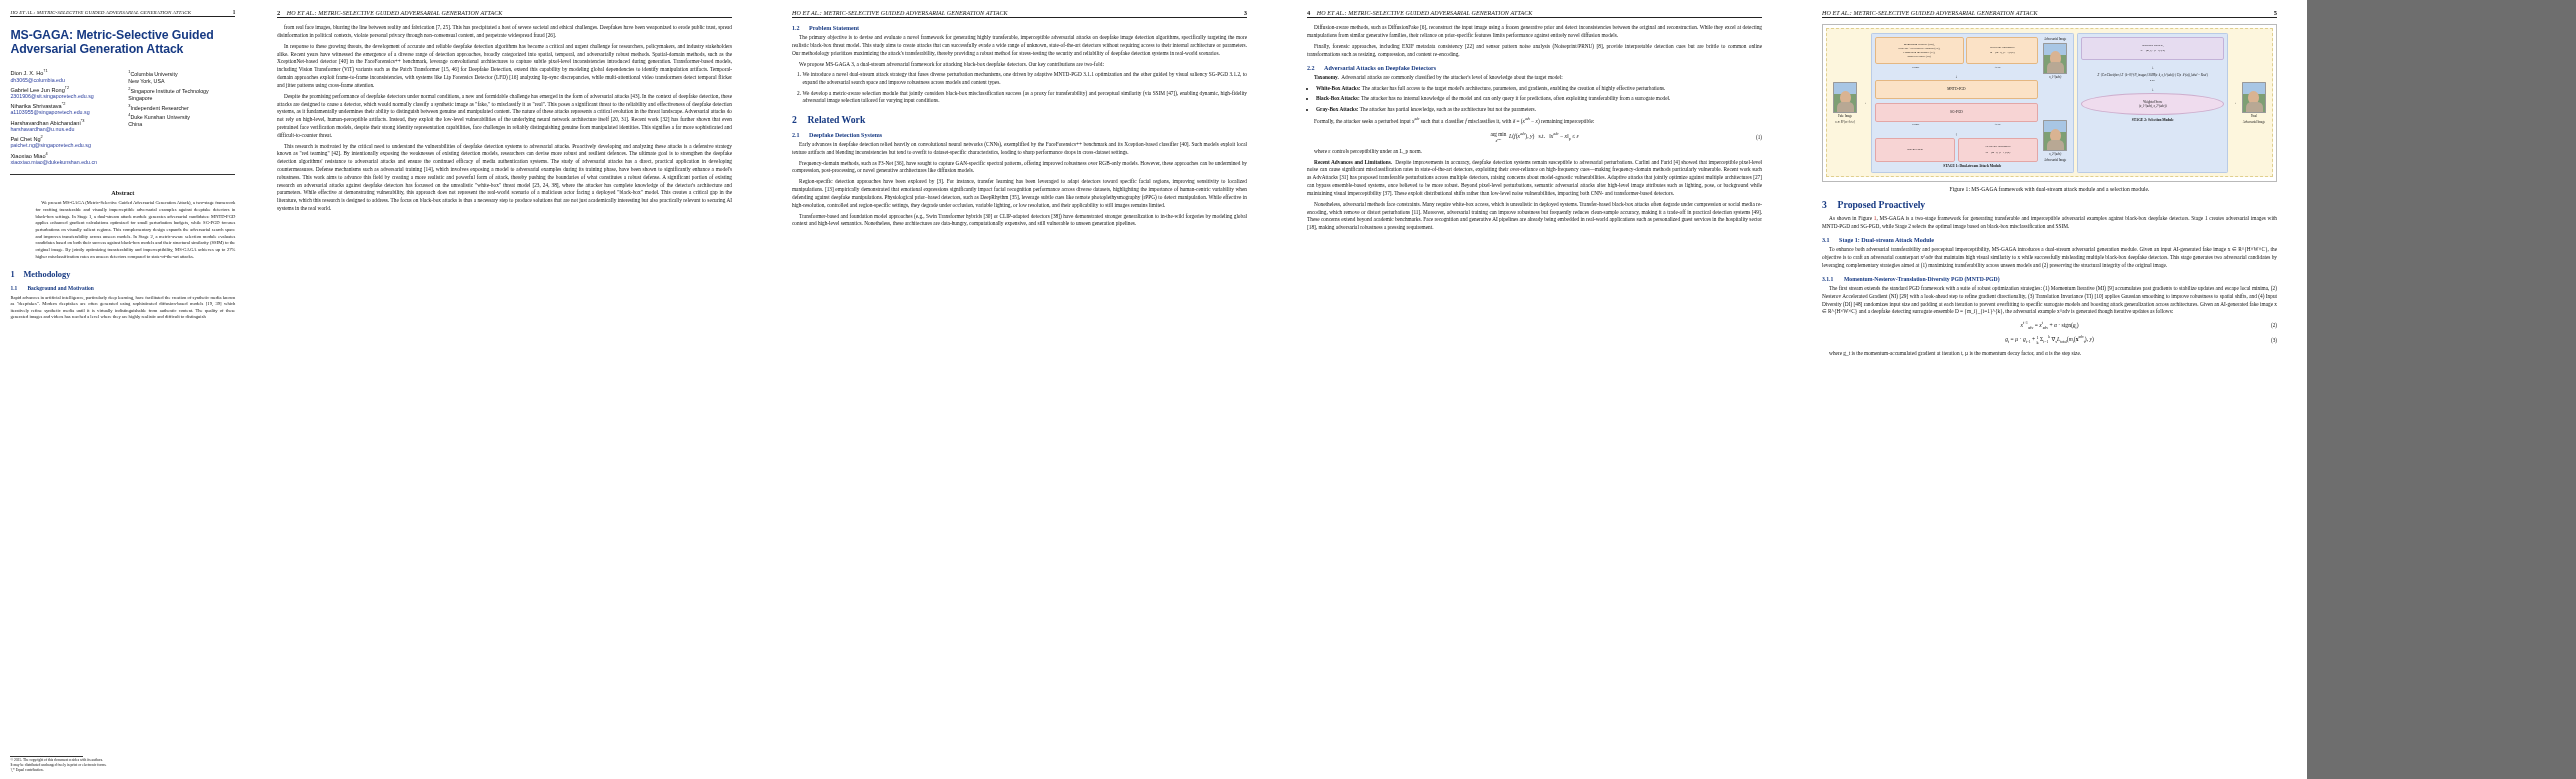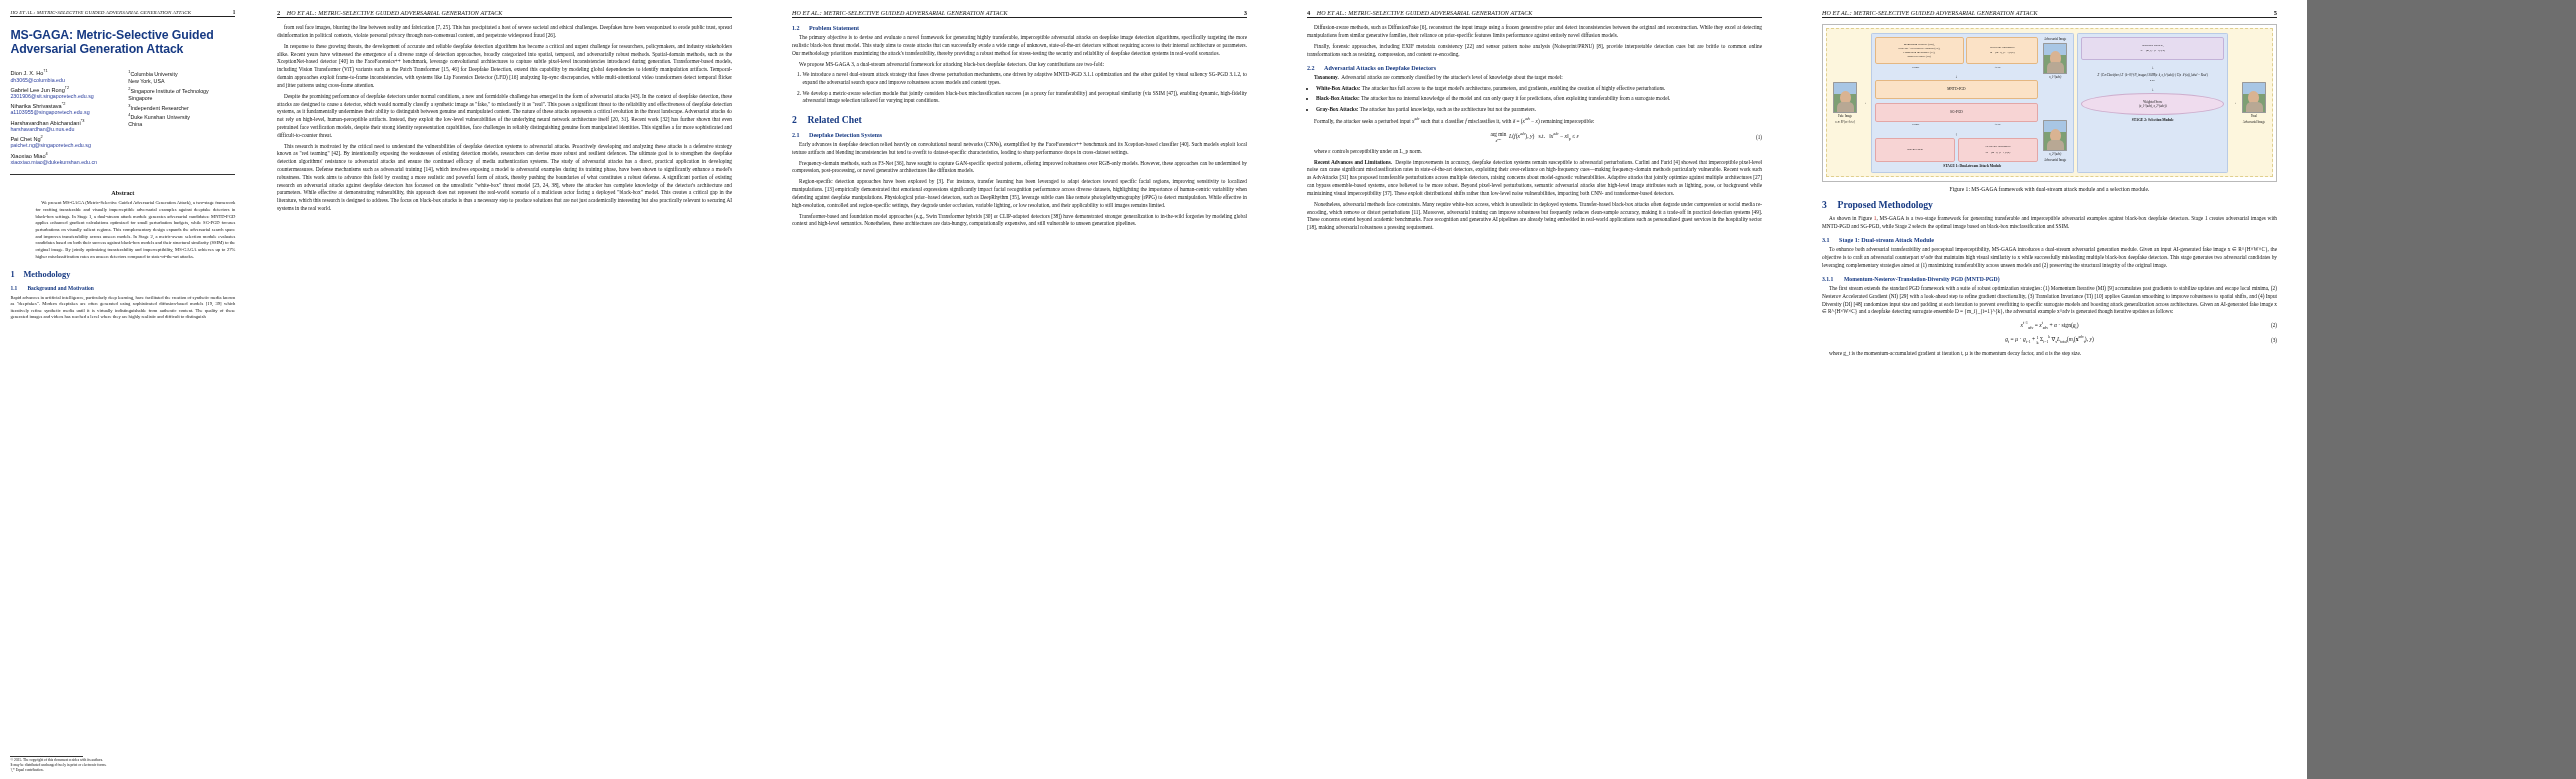--- a/index.html
+++ b/index.html
@@ -175,21 +175,21 @@
       <span class="n">1.2</span><span>Problem Statement</span>
     </h3>
     <p class="body noind">The primary objective is to devise and evaluate a novel framework for generating highly transferable, imperceptible adversarial attacks on deepfake image detection algorithms, specifically targeting the more realistic black-box threat model. This study aims to create attacks that can successfully evade a wide range of unknown, state-of-the-art detectors without requiring access to their internal architecture or parameters. Our methodology prioritizes maximizing the attack's transferability, thereby providing a robust method for stress-testing the security and reliability of deepfake detection systems in real-world scenarios.</p>
     <p class="body">We propose MS-GAGA 3, a dual-stream adversarial framework for attacking black-box deepfake detectors. Our key contributions are two-fold:</p>
     <ol class="enum">
       <li>We introduce a novel dual-stream attack strategy that fuses diverse perturbation mechanisms, one driven by adaptive MNTD-PGD 3.1.1 optimization and the other guided by visual saliency SG-PGD 3.1.2, to expand the adversarial search space and improve robustness across models and content types.</li>
       <li>We develop a metric-aware selection module that jointly considers black-box misclassification success (as a proxy for transferability) and perceptual similarity (via SSIM [47]), enabling dynamic, high-fidelity adversarial image selection tailored for varying input conditions.</li>
     </ol>
 
     <h2 class="sec">
-      <span class="n">2</span><span>Related Chet</span>
+      <span class="n">2</span><span>Related Work</span>
     </h2>
     <h3 class="sub">
       <span class="n">2.1</span><span>Deepfake Detection Systems</span>
     </h3>
     <p class="body noind">Early advances in deepfake detection relied heavily on convolutional neural networks (CNNs), exemplified by the FaceForensics++ benchmark and its Xception-based classifier [40]. Such models exploit local texture artifacts and blending inconsistencies but tend to overfit to dataset-specific characteristics, leading to sharp performance drops in cross-dataset settings.</p>
     <p class="body">Frequency-domain methods, such as F3-Net [36], have sought to capture GAN-specific spectral patterns, offering improved robustness over RGB-only models. However, these approaches can be undermined by compression, post-processing, or novel generative architectures like diffusion models.</p>
     <p class="body">Region-specific detection approaches have been explored by [3]. For instance, transfer learning has been leveraged to adapt detectors toward specific facial regions, improving sensitivity to localized manipulations. [13] empirically demonstrated that emotional expressions significantly impact facial recognition performance across diverse datasets, highlighting the importance of human-centric variability when defending against deepfake manipulations. Physiological prior–based detectors, such as DeepRhythm [35], leverage subtle cues like remote photoplethysmography (rPPG) to detect manipulation. While effective in high-resolution, controlled and region-specific settings, they degrade under occlusion, variable lighting, or low resolution, and their applicability to still images remains limited.</p>
     <p class="body">Transformer-based and foundation model approaches (e.g., Swin Transformer hybrids [30] or CLIP-adapted detectors [38]) have demonstrated stronger generalization to in-the-wild forgeries by modeling global context and high-level semantics. Nonetheless, these architectures are data-hungry, computationally expensive, and still vulnerable to unseen generation pipelines.</p>
   </div>
 
@@ -326,21 +326,21 @@
           <div class="faceimg"></div>
           <div class="tiny">Final</div>
           <div class="tiny">Adversarial Image</div>
         </div>
 
       </div>
     </div>
     <div class="figcap">Figure 1: MS-GAGA framework with dual-stream attack module and a selection module.</div>
 
     <h2 class="sec" style="margin-top:7.8px;">
-      <span class="n">3</span><span>Proposed Methodology</span>
+      <span class="n">3</span><span>Proposed Proactively</span>
     </h2>
     <p class="body noind"><span>As shown in Figure </span><span class="redref">1</span><span>, MS-GAGA is a two-stage framework for generating transferable and imperceptible adversarial examples against black-box deepfake detectors. Stage 1 creates adversarial images with MNTD-PGD and SG-PGD, while Stage 2 selects the optimal image based on black-box misclassification and SSIM.</span></p>
 
     <h3 class="sub">
       <span class="n">3.1</span><span>Stage 1: Dual-stream Attack Module</span>
     </h3>
     <p class="body noind">To enhance both adversarial transferability and perceptual imperceptibility, MS-GAGA introduces a dual-stream adversarial generation module. Given an input AI-generated fake image x ∈ R^{H×W×C}, the objective is to craft an adversarial counterpart x^adv that maintains high visual similarity to x while successfully misleading multiple black-box deepfake detectors. This stage generates two adversarial candidates by leveraging complementary strategies aimed at (1) maximizing transferability across unseen models and (2) preserving the structural integrity of the original image.</p>
 
     <h3 class="sub" style="font-size:5.7px;">
       <span class="n" style="min-width:22px;">3.1.1</span><span>Momentum-Nesterov-Translation-Diversity PGD (MNTD-PGD)</span>

